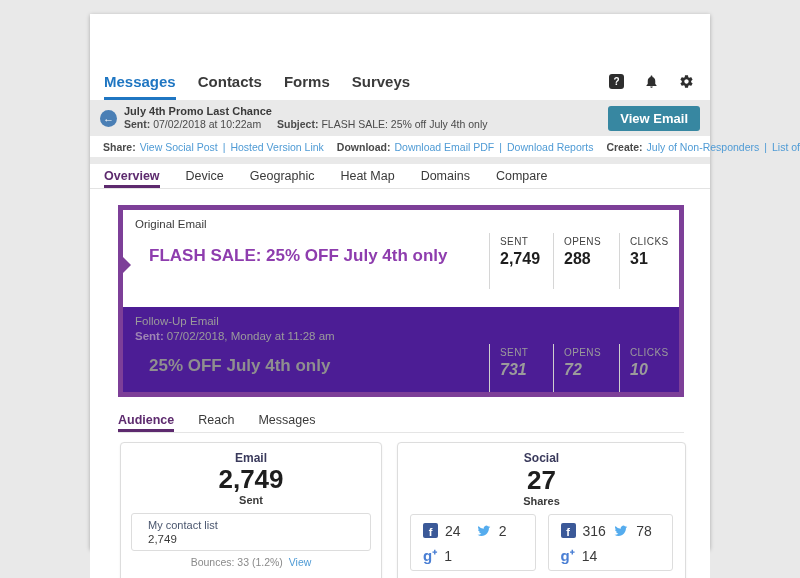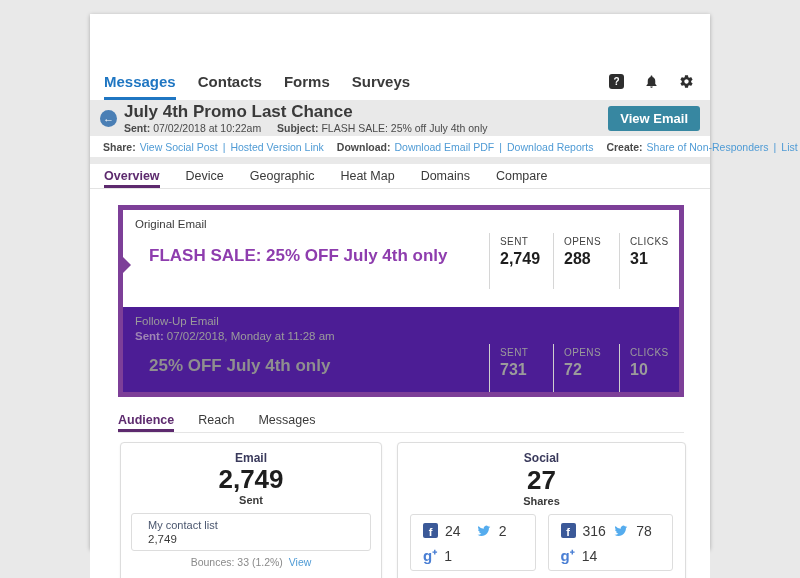--- a/index.html
+++ b/index.html
@@ -18,21 +18,21 @@
   .nav-icons { display:flex; gap:20px; align-items:center; }
   .help-badge { width:15px; height:15px; background:#2e2e2e; color:#fff; border-radius:3px;
                 font-size:10px; font-weight:bold; display:flex; align-items:center; justify-content:center; cursor:pointer; }
   .svg-icon { width:15px; height:15px; fill:#2e2e2e; cursor:pointer; display:block; }
 
   
   .campaign-bar { height:36px; background:#e9e9e9; display:flex; align-items:center; padding:0 10px; }
   .back-btn { width:17px; height:17px; border-radius:50%; background:#4a7fb5; color:#fff; font-size:11px;
               display:flex; align-items:center; justify-content:center; cursor:pointer; flex:0 0 auto; }
   .campaign-info { flex:1; margin-left:7px; line-height:1.25; }
-  .campaign-title { font-size:17px; font-weight:bold; color:#3a3a3a; }
+  .campaign-title { font-size:11px; font-weight:bold; color:#3a3a3a; }
   .campaign-meta { font-size:10.5px; color:#4a4a4a; }
   .campaign-meta b { font-weight:bold; }
   .meta-gap { display:inline-block; width:10px; }
   .view-email { background:#3787a1; color:#fff; border:none; border-radius:3px; font-family:inherit;
                 font-size:13px; font-weight:bold; padding:5px 12px; cursor:pointer; }
 
   
   .share-bar { height:21px; display:flex; align-items:center; padding:0 13px; font-size:10.5px; background:#fff; white-space:nowrap; }
   .share-bar .grp-label { font-weight:bold; color:#4a4a4a; margin-right:4px; }
   .share-bar .grp-gap { margin-left:13px; }
@@ -65,21 +65,21 @@
   .followup .sec-row { height:48px; }
   .sec-subject { font-size:17px; font-weight:bold; color:#8e3dae; margin-left:14px; align-self:center; padding-bottom:10px; }
   .followup .sec-subject { color:#8f8f8f; padding-bottom:4px; }
   .sec-stats { display:flex; height:100%; }
   .stat { border-left:1px solid #d6d6d6; padding:3px 0 0 10px; }
   .followup .stat { border-left-color:#cfcfcf; }
   .stat.w1 { width:64px; } .stat.w2 { width:66px; } .stat.w3 { width:60px; }
   .stat-label { font-size:10px; letter-spacing:0.4px; color:#3f3f3f; }
   .followup .stat-label { color:#9b9b9b; }
   .stat-value { font-size:16px; font-weight:bold; color:#1e1e1e; margin-top:3px; }
-  .followup .stat-value { color:#9b9b9b; }
+  .followup .stat-value { color:#9b9b9b;font-style:italic; }
 
   
   .detail-tabs { display:flex; gap:24px; margin:12px 26px 0 28px; border-bottom:1px solid #e5e5e5; height:24px; }
 
   
   .cards-row { display:flex; gap:15px; margin:9px 24px 0 30px; }
   .card { border:1px solid #ddd; border-radius:4px; background:#fff; height:143px;
           box-shadow:0 1px 2px rgba(0,0,0,0.08); }
   .email-card { width:262px; }
   .social-card { flex:1; }
@@ -152,21 +152,21 @@
     <div class="share-bar">
       <span class="grp-label">Share:</span>
       <a>View Social Post</a>
       <span class="sep">|</span>
       <a>Hosted Version Link</a>
       <span class="grp-label grp-gap">Download:</span>
       <a>Download Email PDF</a>
       <span class="sep">|</span>
       <a>Download Reports</a>
       <span class="grp-label grp-gap">Create:</span>
-      <a>Share of Non-Responders</a>
+      <a>July of Non-Responders</a>
       <span class="sep">|</span>
       <a>List of Responders</a>
     </div>
     <div class="gray-strip"></div>
 
     <div class="tabs-row">
       <div class="tab active">Overview</div>
       <div class="tab">Device</div>
       <div class="tab">Geographic</div>
       <div class="tab">Heat Map</div>

